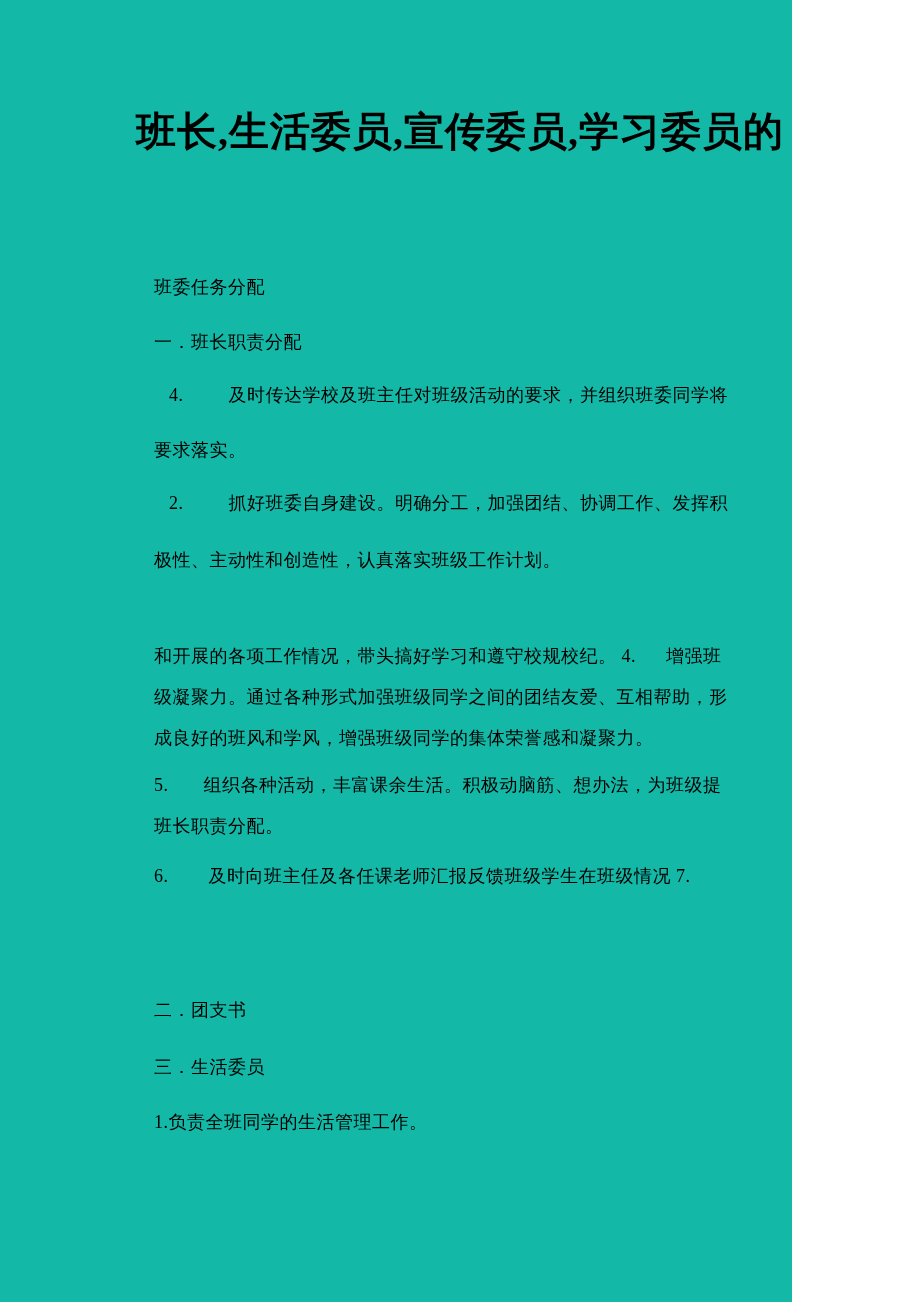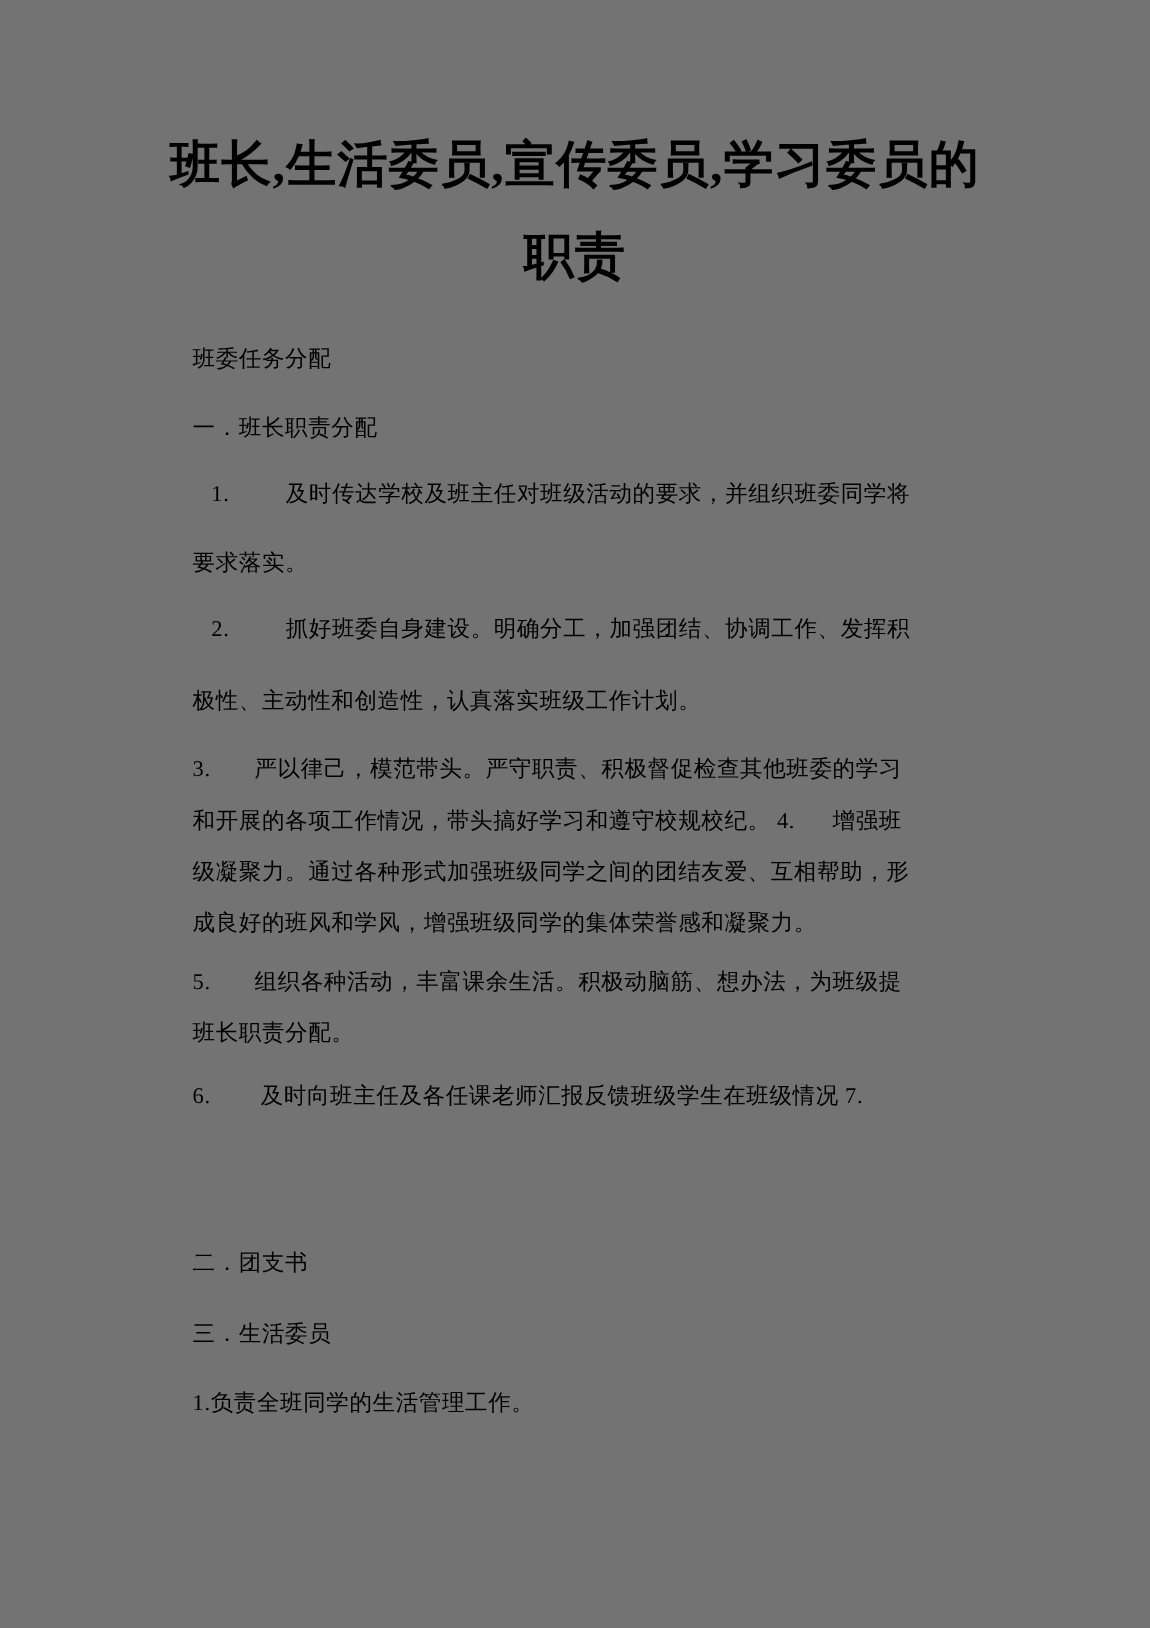--- a/index.html
+++ b/index.html
@@ -2,23 +2,23 @@
 <html lang="zh"><head>
 <meta charset="utf-8">
 <style>
   html, body {
     margin: 0;
     padding: 0;
     background: #ffffff;
   }
   .page {
     position: relative;
-    width: 920px;
+    width: 792px;
     height: 1302px;
-    background: #737373;
+    background: #14b8a6;
     color: #000000;
     font-family: "Liberation Serif", "DejaVu Serif", serif;
     overflow: hidden;
   }
   .title-line {
     position: absolute;
     left: 0;
     width: 920px;
     text-align: center;
     font-weight: 700;
@@ -37,29 +37,27 @@
     letter-spacing: 0.5px;
   }
 </style>
 </head>
 <body>
 
 <div class="page">
 
   <div class="title-line" style="top:108px">班长,生活委员,宣传委员,学习委员的</div>
 
-  <div class="title-line" style="top:181px">职责</div>
 
   <div class="bl" style="top:274px">班委任务分配</div>
   <div class="bl" style="top:329px">一．班长职责分配</div>
-  <div class="bl" style="top:382px">   1.         及时传达学校及班主任对班级活动的要求，并组织班委同学将</div>
+  <div class="bl" style="top:382px">   4.         及时传达学校及班主任对班级活动的要求，并组织班委同学将</div>
   <div class="bl" style="top:437px">要求落实。</div>
   <div class="bl" style="top:490px">   2.         抓好班委自身建设。明确分工，加强团结、协调工作、发挥积</div>
   <div class="bl" style="top:547px">极性、主动性和创造性，认真落实班级工作计划。</div>
-  <div class="bl" style="top:602px">3.       严以律己，模范带头。严守职责、积极督促检查其他班委的学习</div>
   <div class="bl" style="top:643px">和开展的各项工作情况，带头搞好学习和遵守校规校纪。 4.      增强班</div>
   <div class="bl" style="top:684px">级凝聚力。通过各种形式加强班级同学之间的团结友爱、互相帮助，形</div>
   <div class="bl" style="top:725px">成良好的班风和学风，增强班级同学的集体荣誉感和凝聚力。</div>
   <div class="bl" style="top:772px">5.       组织各种活动，丰富课余生活。积极动脑筋、想办法，为班级提</div>
   <div class="bl" style="top:813px">班长职责分配。</div>
   <div class="bl" style="top:863px">6.        及时向班主任及各任课老师汇报反馈班级学生在班级情况 7.</div>
   <div class="bl" style="top:1054px">三．生活委员</div>
   <div class="bl" style="top:997px">二．团支书</div>
   <div class="bl" style="top:1109px">1.负责全班同学的生活管理工作。</div>
 

